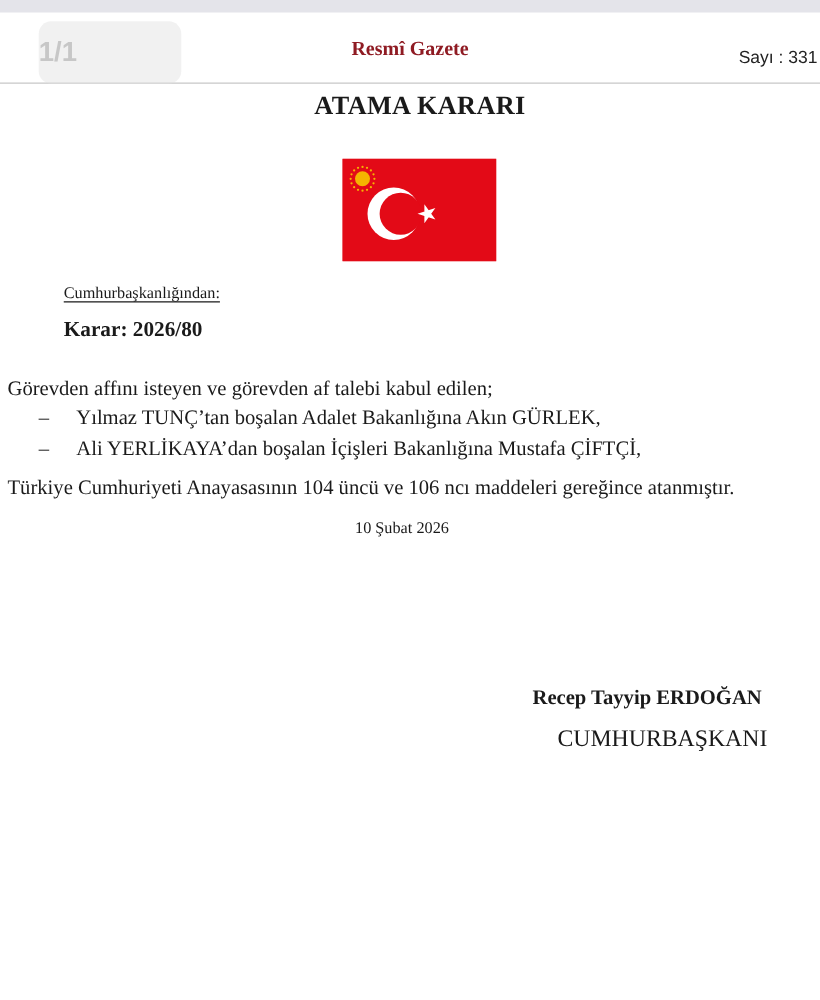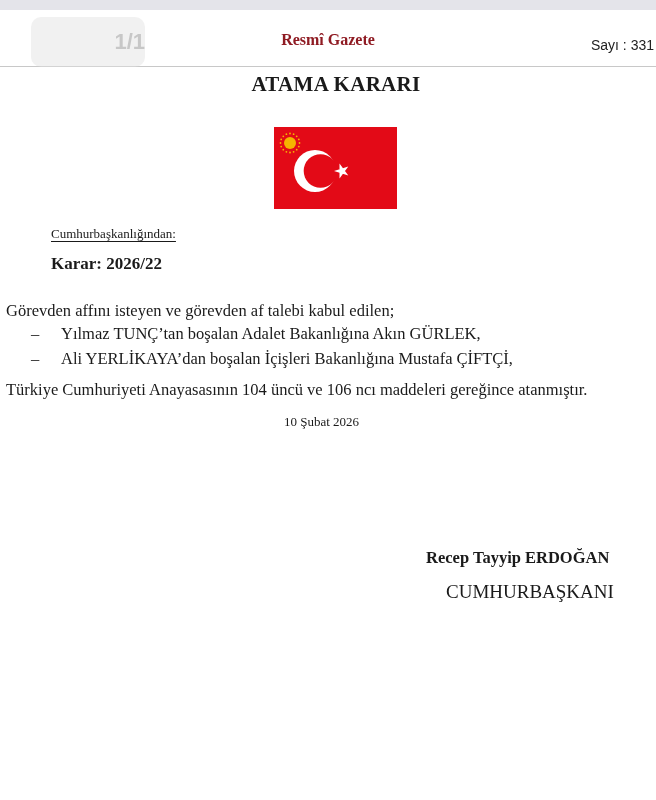--- a/index.html
+++ b/index.html
@@ -3,21 +3,21 @@
 <meta charset="utf-8">
 <style>
   html, body { margin:0; padding:0; }
   body { width:656px; height:800px; background:#ffffff; position:relative; overflow:hidden; font-family:"Liberation Serif", serif; color:#1a1a1a; }
   .topbar { position:absolute; left:0; top:0; width:656px; height:10px; background:#e4e4ea; }
   .header { position:absolute; left:0; top:10px; width:656px; height:56px; border-bottom:1px solid #c8c8c8; }
   .hdr-date { position:absolute; left:0; top:27px; font-family:"Liberation Sans", sans-serif; font-size:14px; color:#222; white-space:nowrap; }
   .hdr-title { position:absolute; left:0; width:656px; text-align:center; top:21px; font-family:"Liberation Serif", serif; font-weight:bold; font-size:16px; color:#8f1b23; }
   .hdr-issue { position:absolute; right:2px; top:27px; font-family:"Liberation Sans", sans-serif; font-size:14px; color:#222; white-space:nowrap;margin-left:14px; }
   .page-indicator { position:absolute; left:31px; top:17px; width:114px; height:50px; background:rgba(225,225,225,0.45); border-radius:10px; }
-  .page-indicator span { position:absolute; left:0; width:114px; top:12px; text-align:right; font-family:"Liberation Sans", sans-serif; font-size:22px; font-weight:bold; color:rgba(120,120,120,0.35); }
+  .page-indicator span { position:absolute; left:0; width:114px; top:12px; text-align:left; font-family:"Liberation Sans", sans-serif; font-size:22px; font-weight:bold; color:rgba(120,120,120,0.35); }
   .doc-title { position:absolute; left:0; width:672px; text-align:center; top:72px; font-size:21px; font-weight:bold; letter-spacing:0.3px; }
   .flag { position:absolute; left:274px; top:127px; width:123px; height:82px; background:#e30a17; }
   .from { position:absolute; left:51px; top:226px; font-size:13px; text-decoration:underline; text-underline-offset:3px; }
   .decision { position:absolute; left:51px; top:254px; font-size:17px; font-weight:bold; }
   .line { position:absolute; font-size:16.5px; white-space:nowrap;margin-top:12px; }
   .dash { display:inline-block; width:30px; }
   .date-line { position:absolute; left:284px; top:414px; font-size:13px; }
   .sig-name { position:absolute; left:426px; top:548px; font-size:16.5px; font-weight:bold; }
   .sig-title { position:absolute; left:446px; top:581px; font-size:19px; }
 </style>
@@ -61,21 +61,21 @@
         <circle cx="-3.6" cy="-8.8" r="0.9"></circle>
       </g>
     </g>
     <circle cx="41" cy="44" r="21" fill="#ffffff"></circle>
     <circle cx="46.5" cy="44" r="16.8" fill="#e30a17"></circle>
     <polygon fill="#ffffff" points="60,44 74.3,39.4 65.5,51.6 65.5,36.4 74.3,48.6"></polygon>
   </svg>
 </div>
 
 <div class="from">Cumhurbaşkanlığından:</div>
-<div class="decision">Karar: 2026/22</div>
+<div class="decision">Karar: 2026/80</div>
 
 <div class="line" style="left:6px; top:289px;">Görevden affını isteyen ve görevden af talebi kabul edilen;</div>
 
 <div class="line" style="left:31px; top:312px;">
   <span class="dash">–</span><span>Yılmaz TUNÇ’tan boşalan Adalet Bakanlığına Akın GÜRLEK,</span>
 </div>
 
 <div class="line" style="left:31px; top:337px;">
   <span class="dash">–</span><span>Ali YERLİKAYA’dan boşalan İçişleri Bakanlığına Mustafa ÇİFTÇİ,</span>
 </div>

